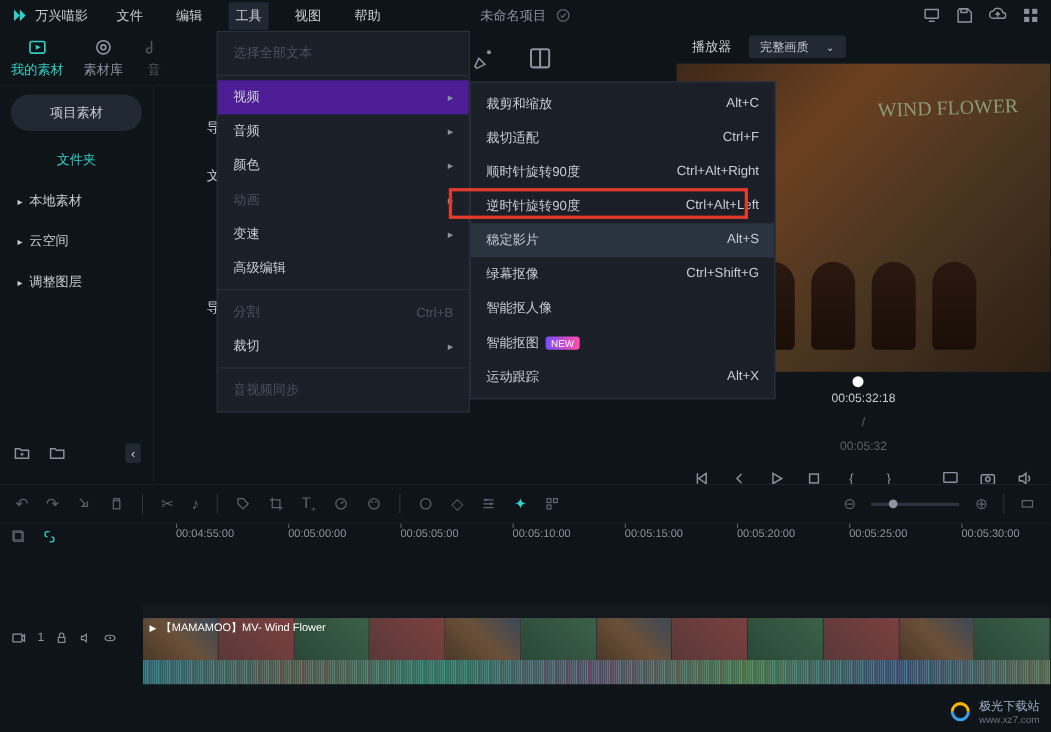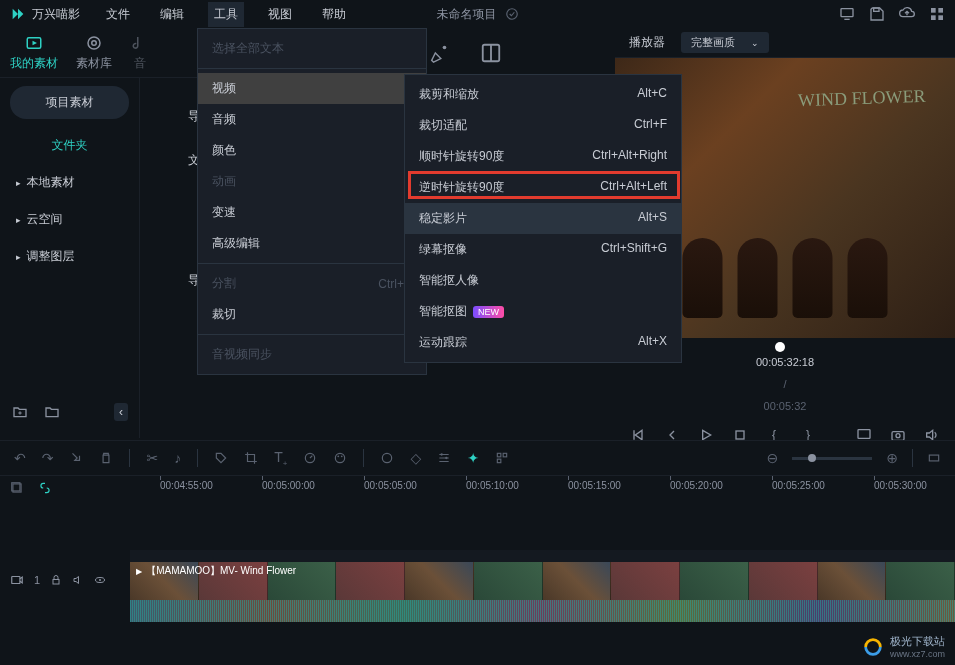--- a/index.html
+++ b/index.html
@@ -28,26 +28,26 @@
 .sidebar-item.head { background: #1f2833; border-radius: 16px; margin: 8px 10px; padding: 8px 14px; justify-content: center; }
 .sidebar-item.accent { color: #2ed1c4; justify-content: center; }
 .sidebar-footer { position: absolute; top: 395px; left: 0; width: 140px; display: flex; gap: 16px; padding: 8px 12px; align-items: center; }
 .sidebar-footer .chev { margin-left: auto; background: #1f2833; border-radius: 3px; padding: 2px 5px; }
 
 .center { flex: 1; position: relative; background: #0f1419; }
 
 
 .dropdown1 { position: absolute; top: 28px; left: 197px; width: 230px; background: #1a1f28; border: 1px solid #2a3440; z-index: 10; padding: 4px 0; }
 .dropdown1 .dd-item { padding: 7px 14px; display: flex; justify-content: space-between; align-items: center; cursor: pointer; color: #c8ccd4; }
-.dropdown1 .dd-item.hover { background: #404040; }
+.dropdown1 .dd-item.hover { background: #4c1d95; }
 .dropdown1 .dd-item.disabled { color: #4a5260; }
 .dropdown1 .dd-sep { height: 1px; background: #2a3440; margin: 4px 0; }
 .chev-r { font-size: 10px; color: #8b92a0; }
 
-.dropdown2 { position: absolute; top: 74px; left: 404px; width: 278px; background: #1a1f28; border: 1px solid #2a3440; z-index: 10; padding: 4px 0; }
+.dropdown2 { position: absolute; top: 74px; left: 427px; width: 278px; background: #1a1f28; border: 1px solid #2a3440; z-index: 10; padding: 4px 0; }
 .dropdown2 .dd-item { padding: 7px 14px; display: flex; justify-content: space-between; cursor: pointer; color: #c8ccd4; }
 .dropdown2 .dd-item.highlight { background: #2a3440; }
 .redbox { position: absolute; top: 171px; left: 408px; width: 272px; height: 28px; border: 3px solid #e23b2e; z-index: 20; pointer-events: none; }
 .newbadge { background: linear-gradient(90deg,#7b4dff,#ff4da6); color: #fff; font-size: 9px; padding: 1px 5px; border-radius: 3px; margin-left: 6px; }
 
 
 .preview { position: absolute; right: 0; top: 28px; width: 340px; height: 410px; background: #0f1419; }
 .preview-top { height: 30px; display: flex; align-items: center; gap: 16px; padding: 0 14px; border-bottom: 1px solid #1a2028; }
 .select { background: #1f2833; padding: 3px 10px; border-radius: 3px; display: flex; align-items: center; gap: 16px; font-size: 11px; }
 .preview-img { width: 340px; height: 280px; background: linear-gradient(135deg, #3d2818 0%, #6b4020 30%, #4a3520 60%, #2d1f15 100%); position: relative; overflow: hidden; }

